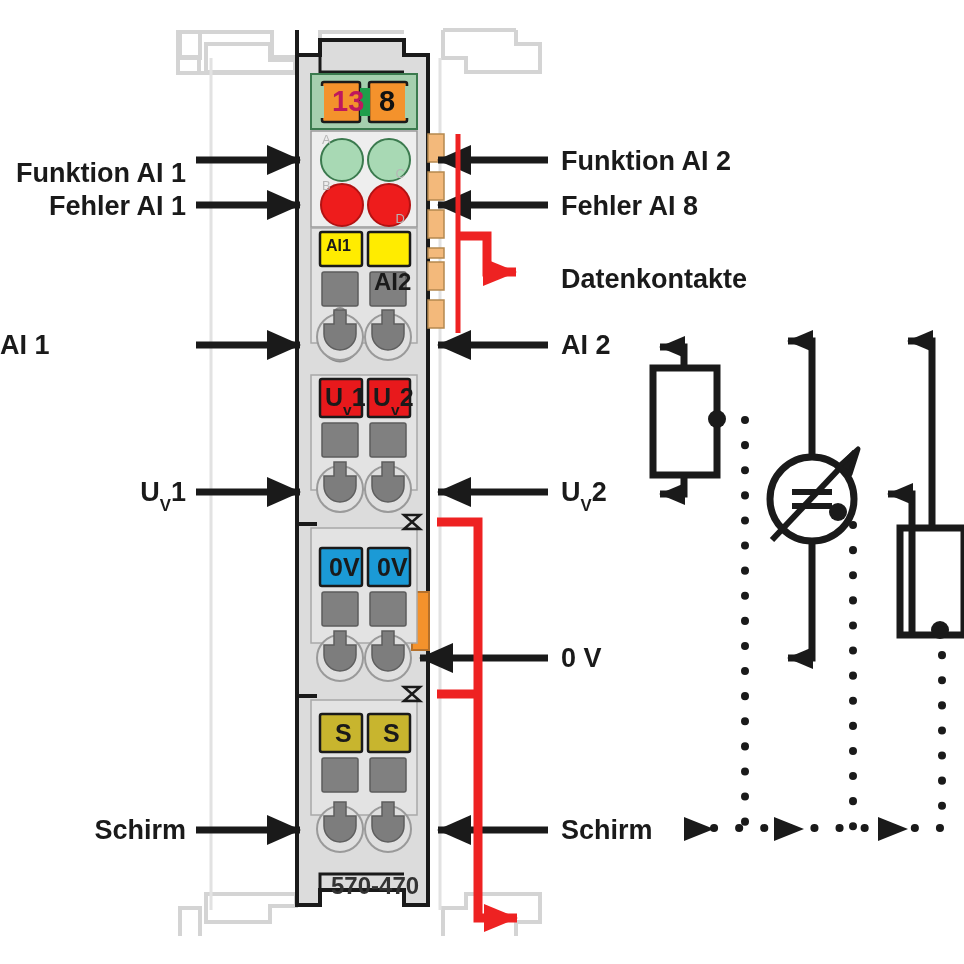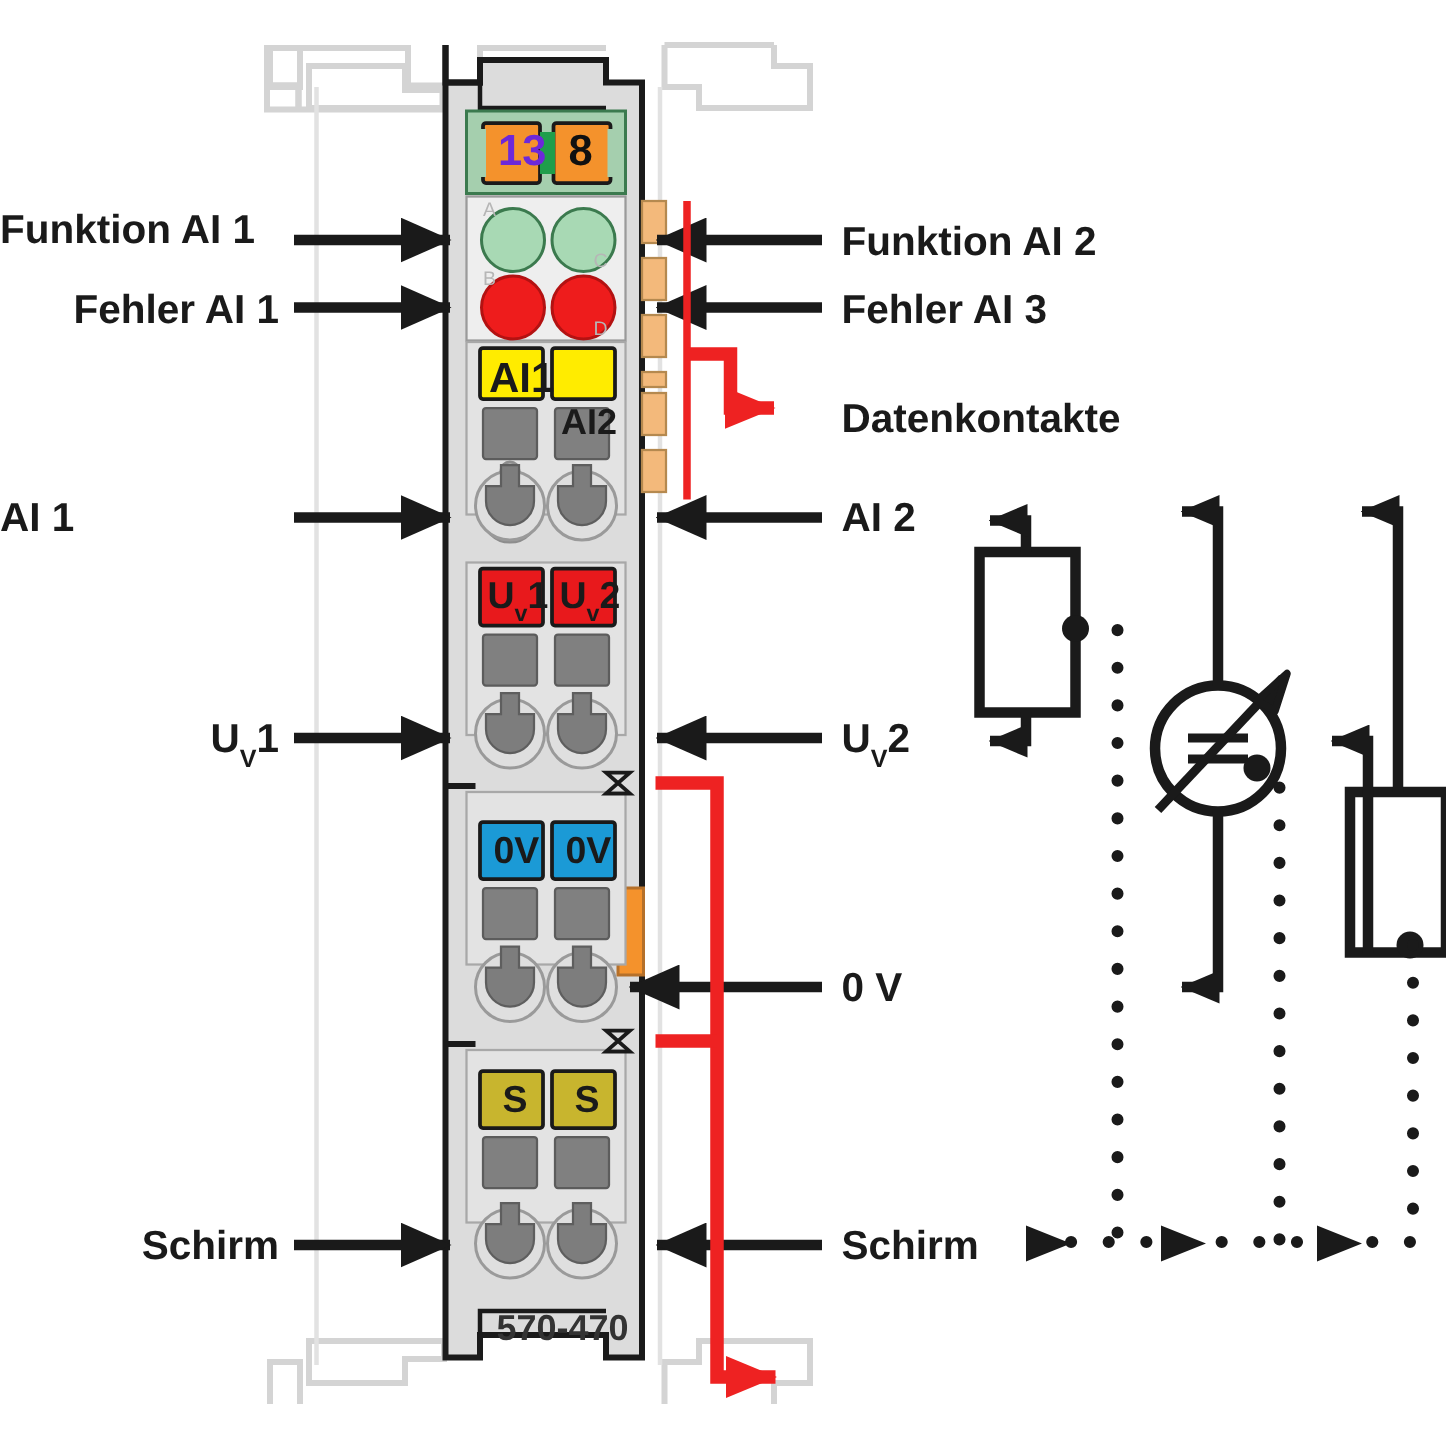--- a/index.html
+++ b/index.html
@@ -256,54 +256,54 @@
     <g fill="#1a1a1a">
       <path d="M684,817 L714,829 L684,841 Z"></path>
       <path d="M774,817 L804,829 L774,841 Z"></path>
       <path d="M878,817 L908,829 L878,841 Z"></path>
     </g>
 
   </svg>
 
   <div class="lbl" style="left:331px; top:874px; font-size:24px; color:#333;">570-470</div>
 
-  <div class="lbl" style="left:332px; top:87px; font-size:29px; color:#6d28d9;">13</div>
+  <div class="lbl" style="left:332px; top:87px; font-size:29px; color:#be185d;">13</div>
   <div class="lbl" style="left:379px; top:87px; font-size:29px; color:#111;">8</div>
 
-  <div class="lbl" style="left:326px; top:238px; font-size:28px;">AI1</div>
+  <div class="lbl" style="left:326px; top:238px; font-size:16px;">AI1</div>
   <div class="lbl" style="left:374px; top:238px; font-size:24px;margin-top:32px;">AI2</div>
 
   <div class="lbl" style="left:325px; top:385px; font-size:25px;">
     <span>U</span><span class="sub">v</span><span>1</span>
   </div>
   <div class="lbl" style="left:373px; top:385px; font-size:25px;">
     <span>U</span><span class="sub">v</span><span>2</span>
   </div>
 
   <div class="lbl" style="left:329px; top:555px; font-size:25px;">0V</div>
   <div class="lbl" style="left:377px; top:555px; font-size:25px;">0V</div>
 
   <div class="lbl" style="left:335px; top:721px; font-size:25px;">S</div>
   <div class="lbl" style="left:383px; top:721px; font-size:25px;">S</div>
 
-  <div class="lbl lbl-28" style="left:0; top:140px; width:186px; text-align:left;">Funktion AI 1</div>
+  <div class="lbl lbl-28" style="left:0; top:160px; width:186px; text-align:right;">Funktion AI 1</div>
 
   <div class="lbl lbl-28" style="left:0; top:193px; width:186px; text-align:right;">Fehler AI 1</div>
 
   <div class="lbl lbl-28" style="left:0; top:332px; width:186px; text-align:left;">AI 1</div>
 
   <div class="lbl lbl-28" style="left:0; top:479px; width:186px; text-align:right;">
     <span>U</span><span class="sub">V</span><span>1</span>
   </div>
 
   <div class="lbl lbl-28" style="left:0; top:817px; width:186px; text-align:right;">Schirm</div>
 
   <div class="lbl lbl-28" style="left:561px; top:148px;text-align:center;">Funktion AI 2</div>
 
-  <div class="lbl lbl-28" style="left:561px; top:193px;">Fehler AI 3</div>
+  <div class="lbl lbl-28" style="left:561px; top:193px;">Fehler AI 8</div>
 
   <div class="lbl lbl-28" style="left:561px; top:266px;text-align:center;">Datenkontakte</div>
 
   <div class="lbl lbl-28" style="left:561px; top:332px;">AI 2</div>
 
   <div class="lbl lbl-28" style="left:561px; top:479px;">
     <span>U</span><span class="sub">V</span><span>2</span>
   </div>
 
   <div class="lbl lbl-28" style="left:561px; top:645px;">0 V</div>

